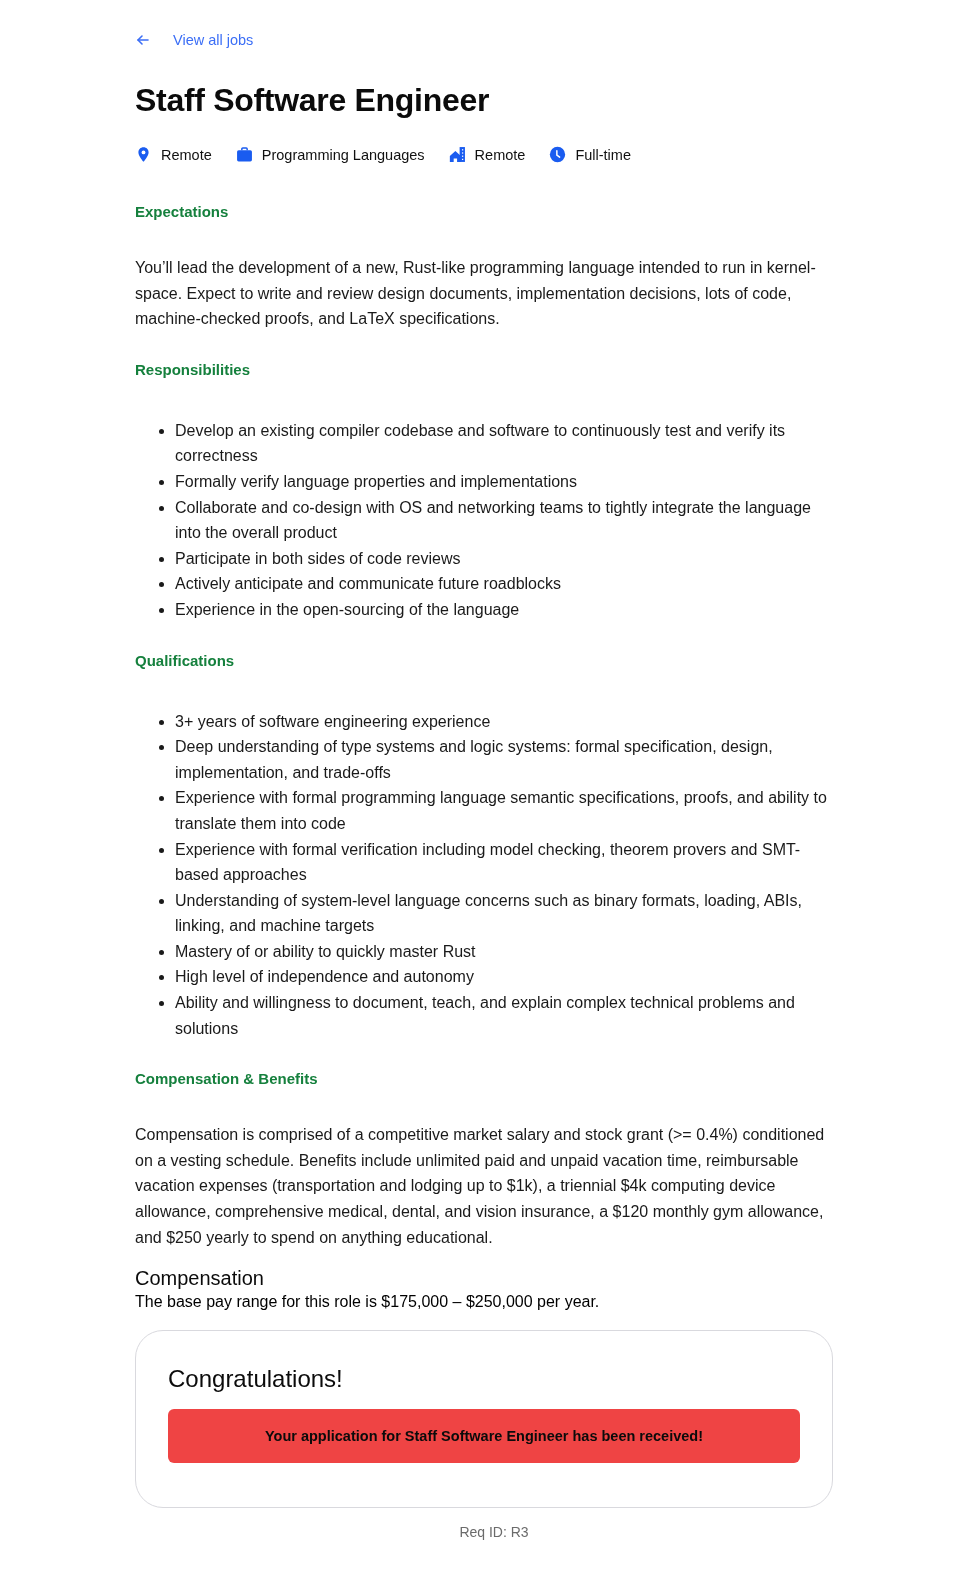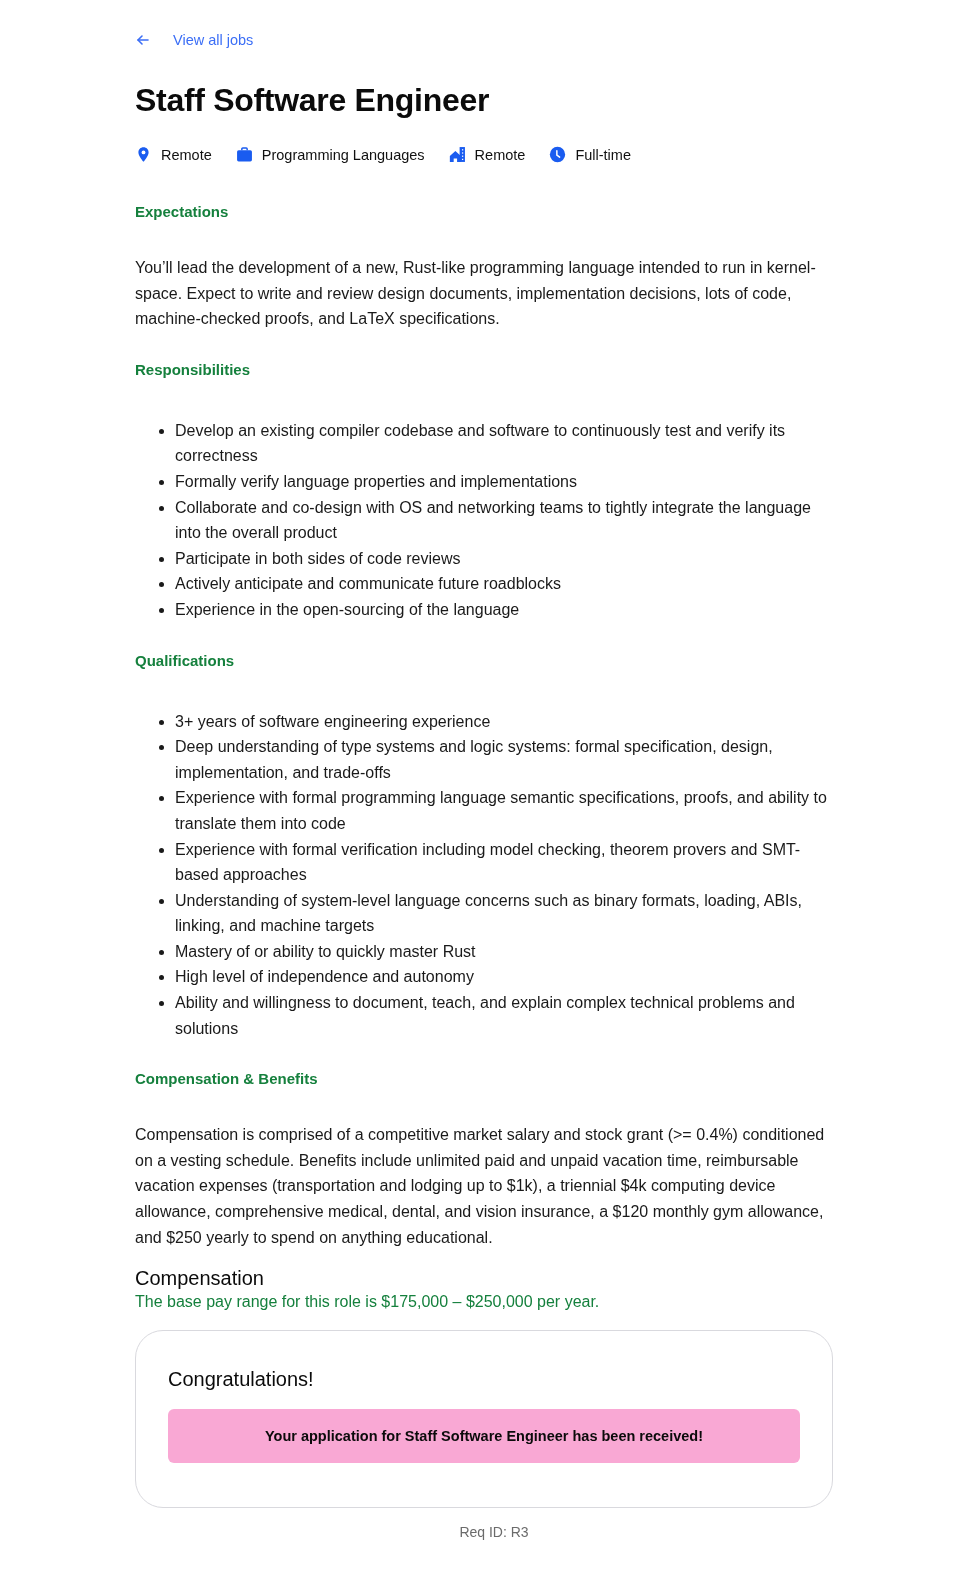--- a/index.html
+++ b/index.html
@@ -86,39 +86,39 @@
     .comp-title {
       margin-top: 14px;
       font-size: 20px;
       font-weight: 400;
       line-height: 28px;
       color: #0b0b0b;
     }
     .comp-range {
       font-size: 16px;
       line-height: 20px;
-      color: #15803d;
+      color: #000000;
     }
     .card {
       margin-top: 18px;
       width: 698px;
       height: 178px;
       border: 1px solid #d9d9de;
       border-radius: 28px;
       padding: 36px 32px 0 32px;
     }
     .card-title {
-      font-size: 20px;
+      font-size: 24px;
       line-height: 24px;
       color: #0b0b0b;
     }
     .notice {
       margin-top: 18px;
       height: 54px;
-      background: #f9a8d4;
+      background: #ef4444;
       border-radius: 6px;
       display: flex;
       align-items: center;
       justify-content: center;
       font-size: 14.5px;
       font-weight: 700;
       color: #0b0b0b;
     }
     .footer {
       position: absolute;

